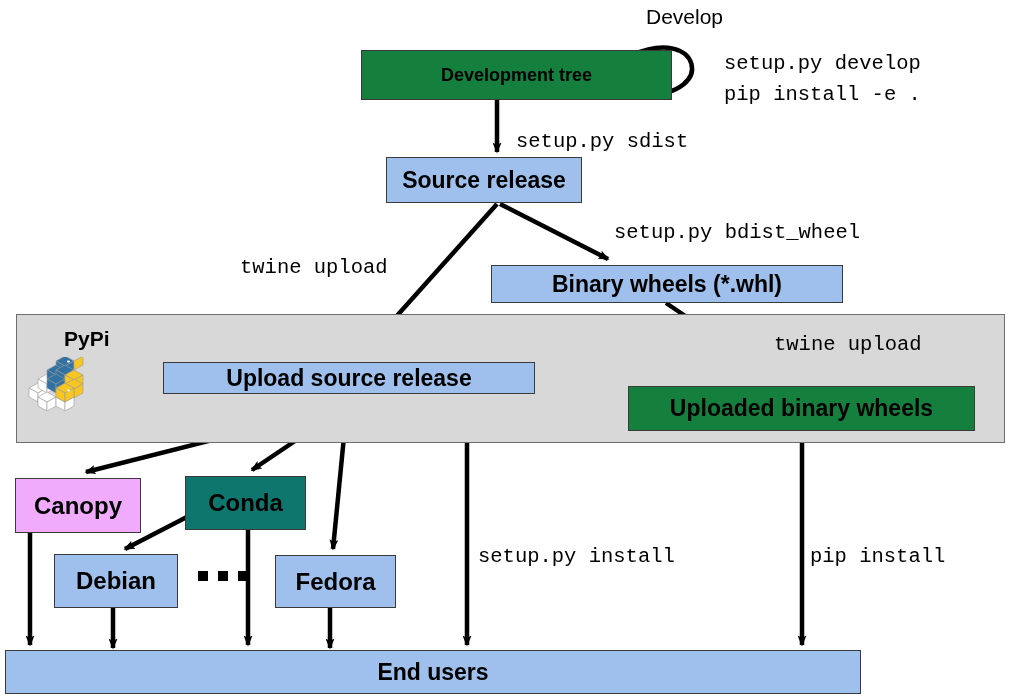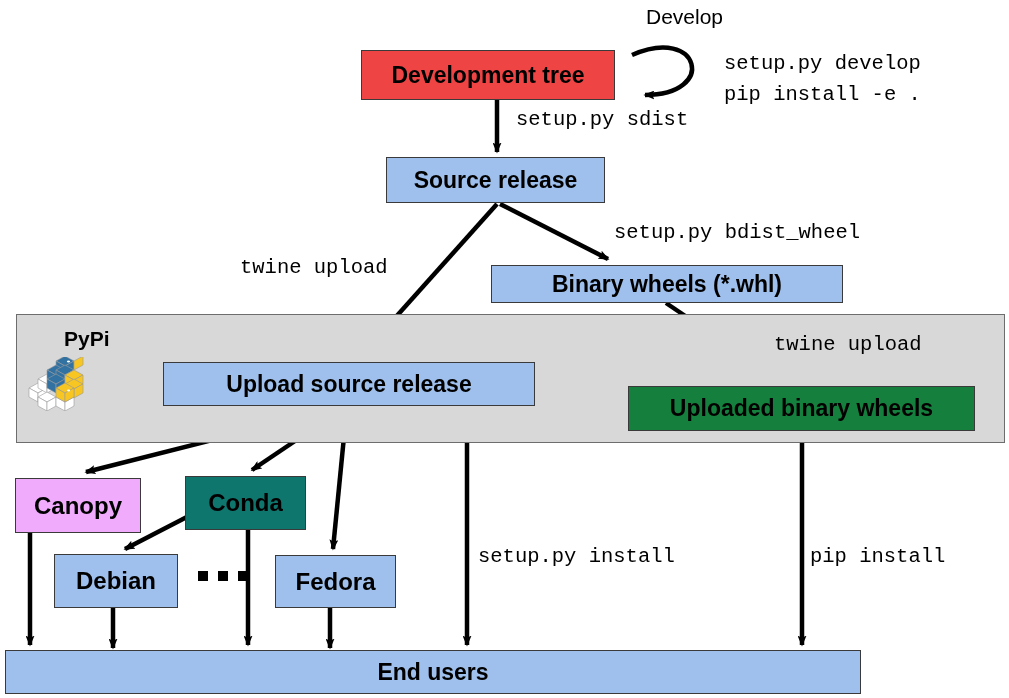--- a/index.html
+++ b/index.html
@@ -172,30 +172,30 @@
       </g>
 
       <g stroke="none">
         <ellipse cx="87" cy="9" rx="3.2" ry="2" fill="#ffffff"></ellipse>
         <ellipse cx="87" cy="67" rx="3.2" ry="2" fill="#ffffff"></ellipse>
       </g>
     </g>
   </svg>
 
   <div id="nodes-layer">
-      <div class="node-box" style="left: 361px; top: 50px; width: 254px; height: 50px; font-size: 23px; background: #ef4444; border-color: rgb(58, 58, 58);">
+      <div class="node-box" style="left: 361px; top: 50px; width: 311px; height: 50px; font-size: 18px; background: #15803d; border-color: rgb(58, 58, 58);">
         <span>Development  tree</span>
       </div>
-      <div class="node-box" style="left: 386px; top: 157px; width: 219px; height: 46px; font-size: 23px; background: rgb(159, 192, 236); border-color: rgb(58, 58, 58);">
+      <div class="node-box" style="left: 386px; top: 157px; width: 196px; height: 46px; font-size: 23px; background: rgb(159, 192, 236); border-color: rgb(58, 58, 58);">
         <span>Source release</span>
       </div>
       <div class="node-box" style="left: 491px; top: 265px; width: 352px; height: 38px; font-size: 23px; background: rgb(159, 192, 236); border-color: rgb(58, 58, 58);">
         <span>Binary wheels (*.whl)</span>
       </div>
-      <div class="node-box" style="left: 163px; top: 362px; width: 372px; height: 44px; font-size: 23px; background: rgb(159, 192, 236); border-color: rgb(58, 58, 58);">
+      <div class="node-box" style="left: 163px; top: 362px; width: 372px; height: 32px; font-size: 23px; background: rgb(159, 192, 236); border-color: rgb(58, 58, 58);">
         <span>Upload source release</span>
       </div>
       <div class="node-box" style="left: 628px; top: 370px; width: 347px; height: 45px; font-size: 23px; background: #15803d; border-color: rgb(58, 58, 58); margin-top: 16px;">
         <span>Uploaded binary wheels</span>
       </div>
       <div class="node-box" style="left: 15px; top: 478px; width: 126px; height: 55px; font-size: 24px; background: #f0abfc; border-color: rgb(58, 58, 58);">
         <span>Canopy</span>
       </div>
       <div class="node-box" style="left: 185px; top: 476px; width: 121px; height: 54px; font-size: 24px; background: #0f766e; border-color: rgb(58, 58, 58);">
         <span>Conda</span>
@@ -208,21 +208,21 @@
       </div>
       <div class="node-box" style="left: 5px; top: 650px; width: 856px; height: 44px; font-size: 23px; background: rgb(159, 192, 236); border-color: rgb(58, 58, 58); justify-content: center;">
         <span>End users</span>
       </div>
     </div>
 
   <div id="labels-layer">
       <div class="edge-label sans" style="left: 646px; top: 5px;">Develop</div>
       <div class="edge-label" style="left: 724px; top: 52px;">setup.py develop</div>
       <div class="edge-label" style="left: 724px; top: 83px;">pip install -e .</div>
-      <div class="edge-label" style="left: 516px; top: 108px;">setup.py sdist</div>
+      <div class="edge-label" style="left: 516px; top: 130px;">setup.py sdist</div>
       <div class="edge-label" style="left: 614px; top: 221px;">setup.py bdist_wheel</div>
       <div class="edge-label" style="left: 240px; top: 256px;">twine upload</div>
       <div class="edge-label" style="left: 774px; top: 333px;">twine upload</div>
       <div class="edge-label" style="left: 478px; top: 545px;">setup.py install</div>
       <div class="edge-label" style="left: 810px; top: 545px;">pip install</div>
     </div>
 
   <div class="ellipsis-dots" id="more-distros-ellipsis" style="left: 198px; top: 571px;">
       <i></i>
       <i></i>

